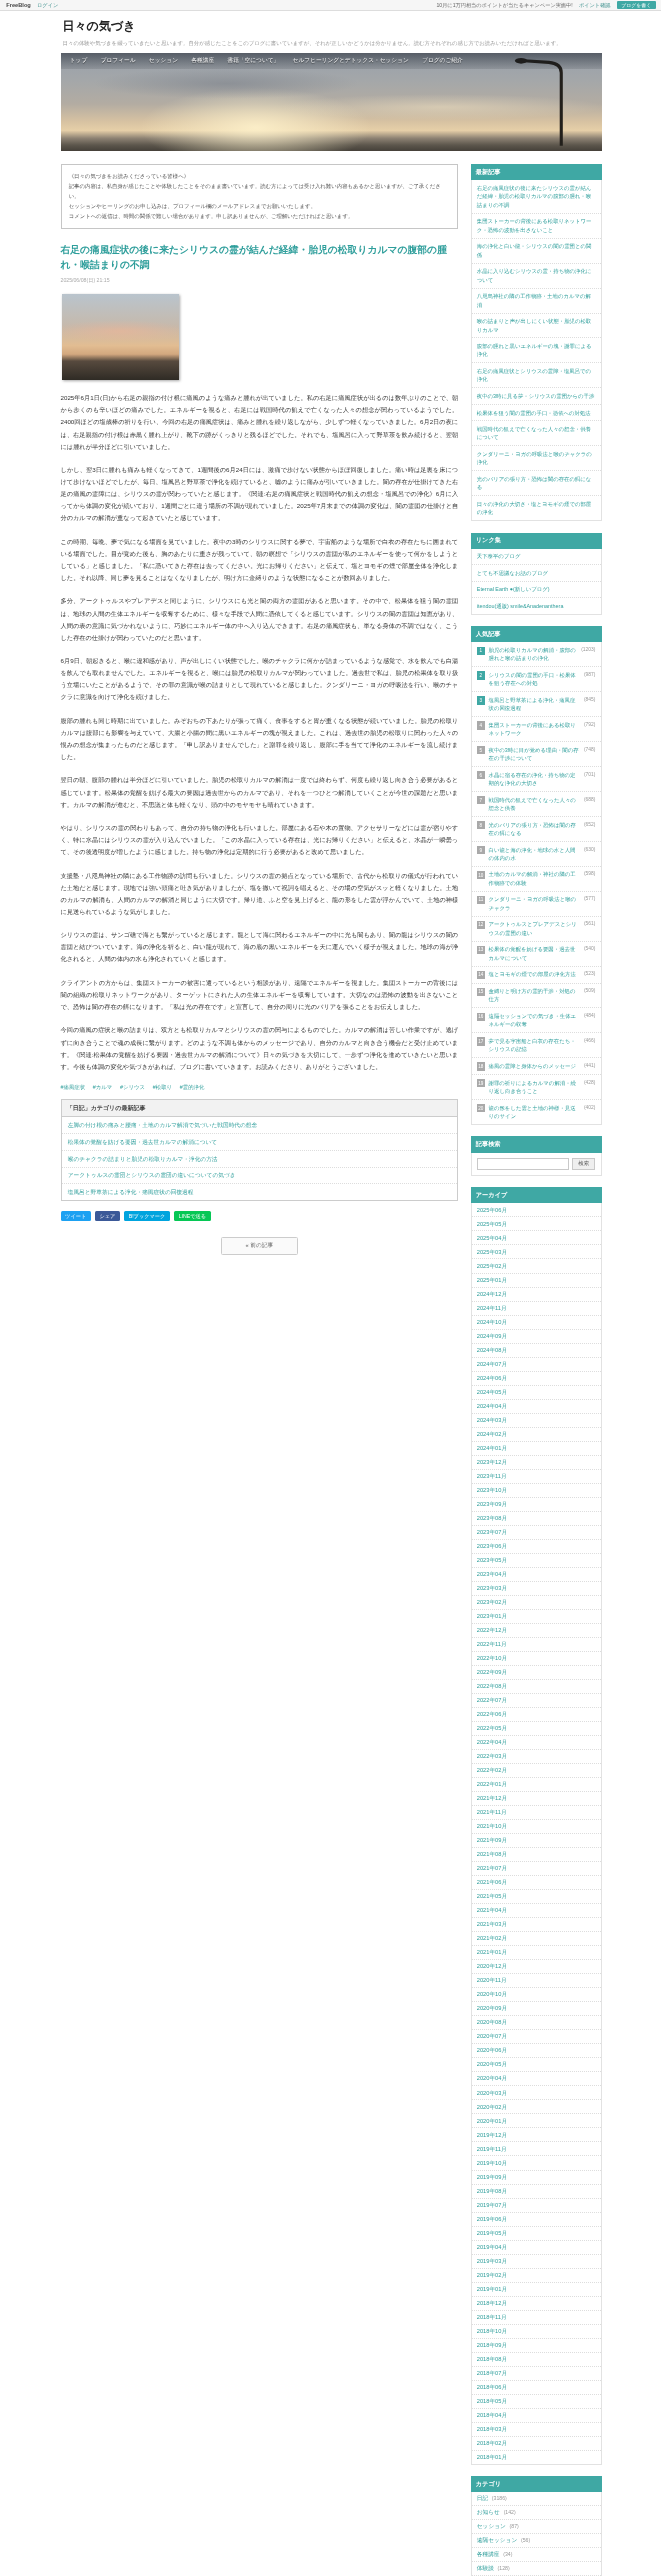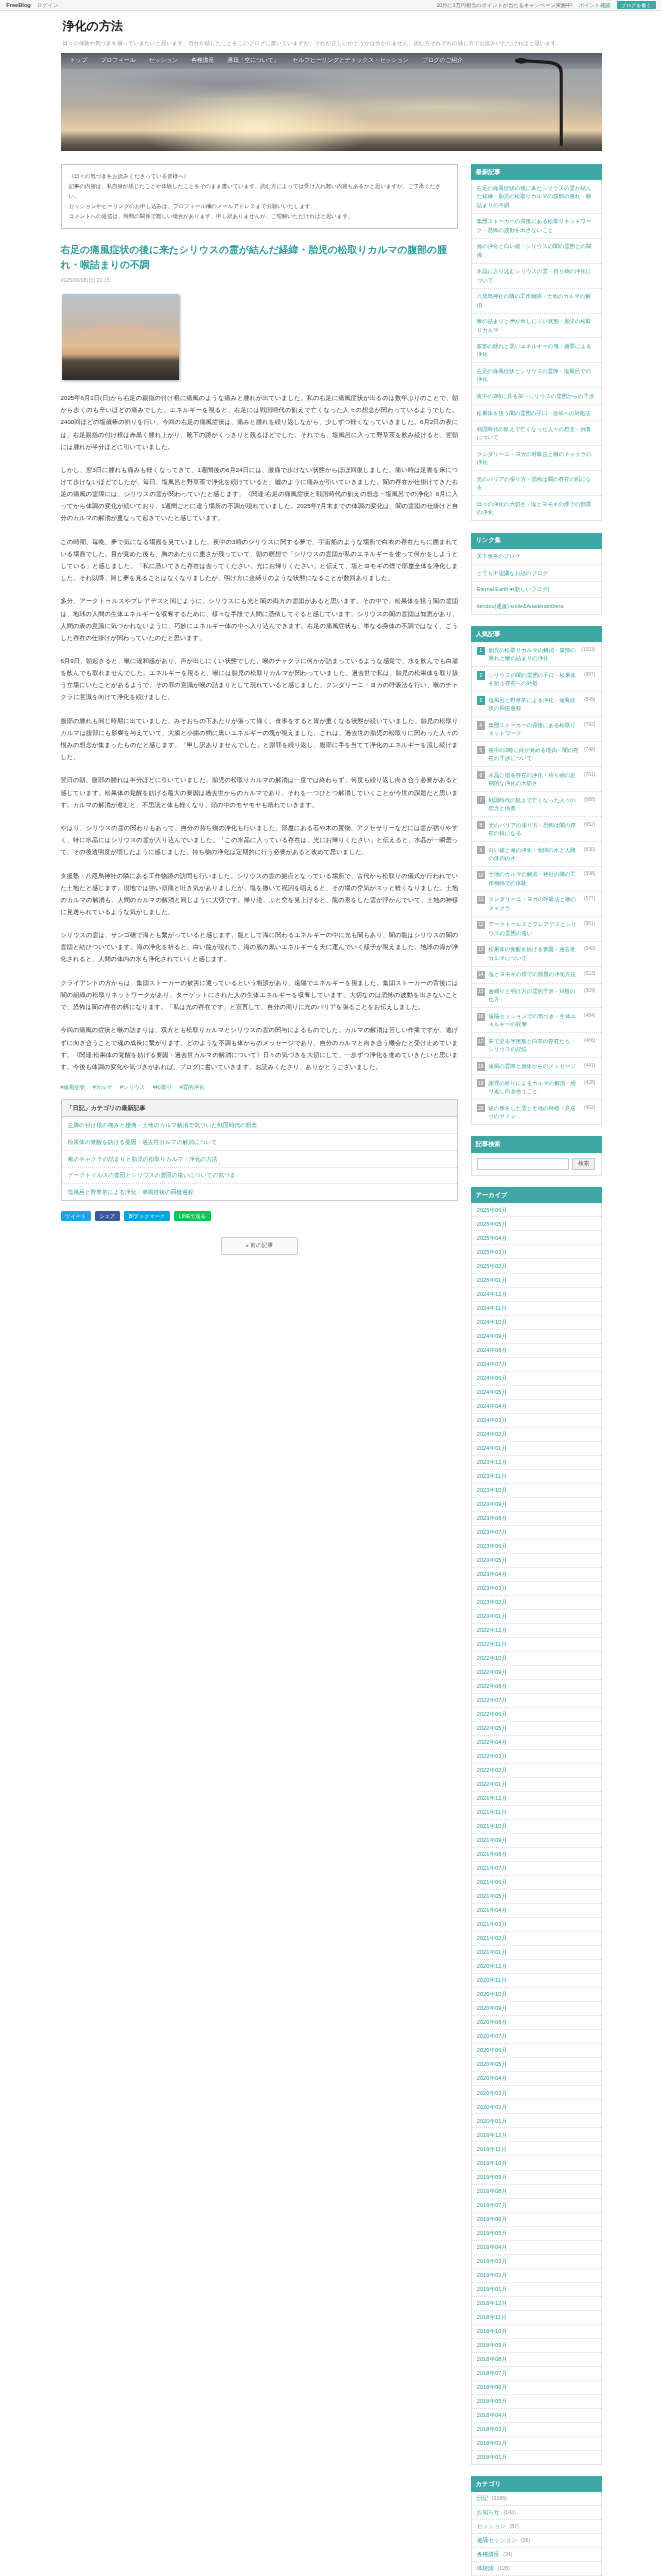--- a/index.html
+++ b/index.html
@@ -160,21 +160,21 @@
   <div class="right">
     <span>10月に1万円相当のポイントが当たるキャンペーン実施中!</span>
     <span class="toplink">ポイント確認</span>
     <span class="topbtn">ブログを書く</span>
   </div>
 </div>
 
 <div class="container">
 
   <div class="blog-head">
-    <div class="blog-title">浄化の方法</div>
+    <div class="blog-title">日々の気づき</div>
     <div class="blog-desc">日々の体験や気づきを綴っていきたいと思います。自分が感じたことをこのブログに書いていますが、それが正しいかどうかは分かりません。読む方それぞれの感じ方でお読みいただければと思います。</div>
   </div>
 
   <div class="hero">
     <div class="cloud1"></div>
     <div class="cloud2"></div>
     <svg class="lamp" width="134" height="91" viewBox="0 0 260 176">
       <path d="M212 176 L212 34 Q212 16 188 14 L140 11" stroke="#221f1b" stroke-width="6" fill="none"></path>
       <ellipse cx="134" cy="11" rx="12" ry="5.5" fill="#221f1b"></ellipse>
     </svg>

